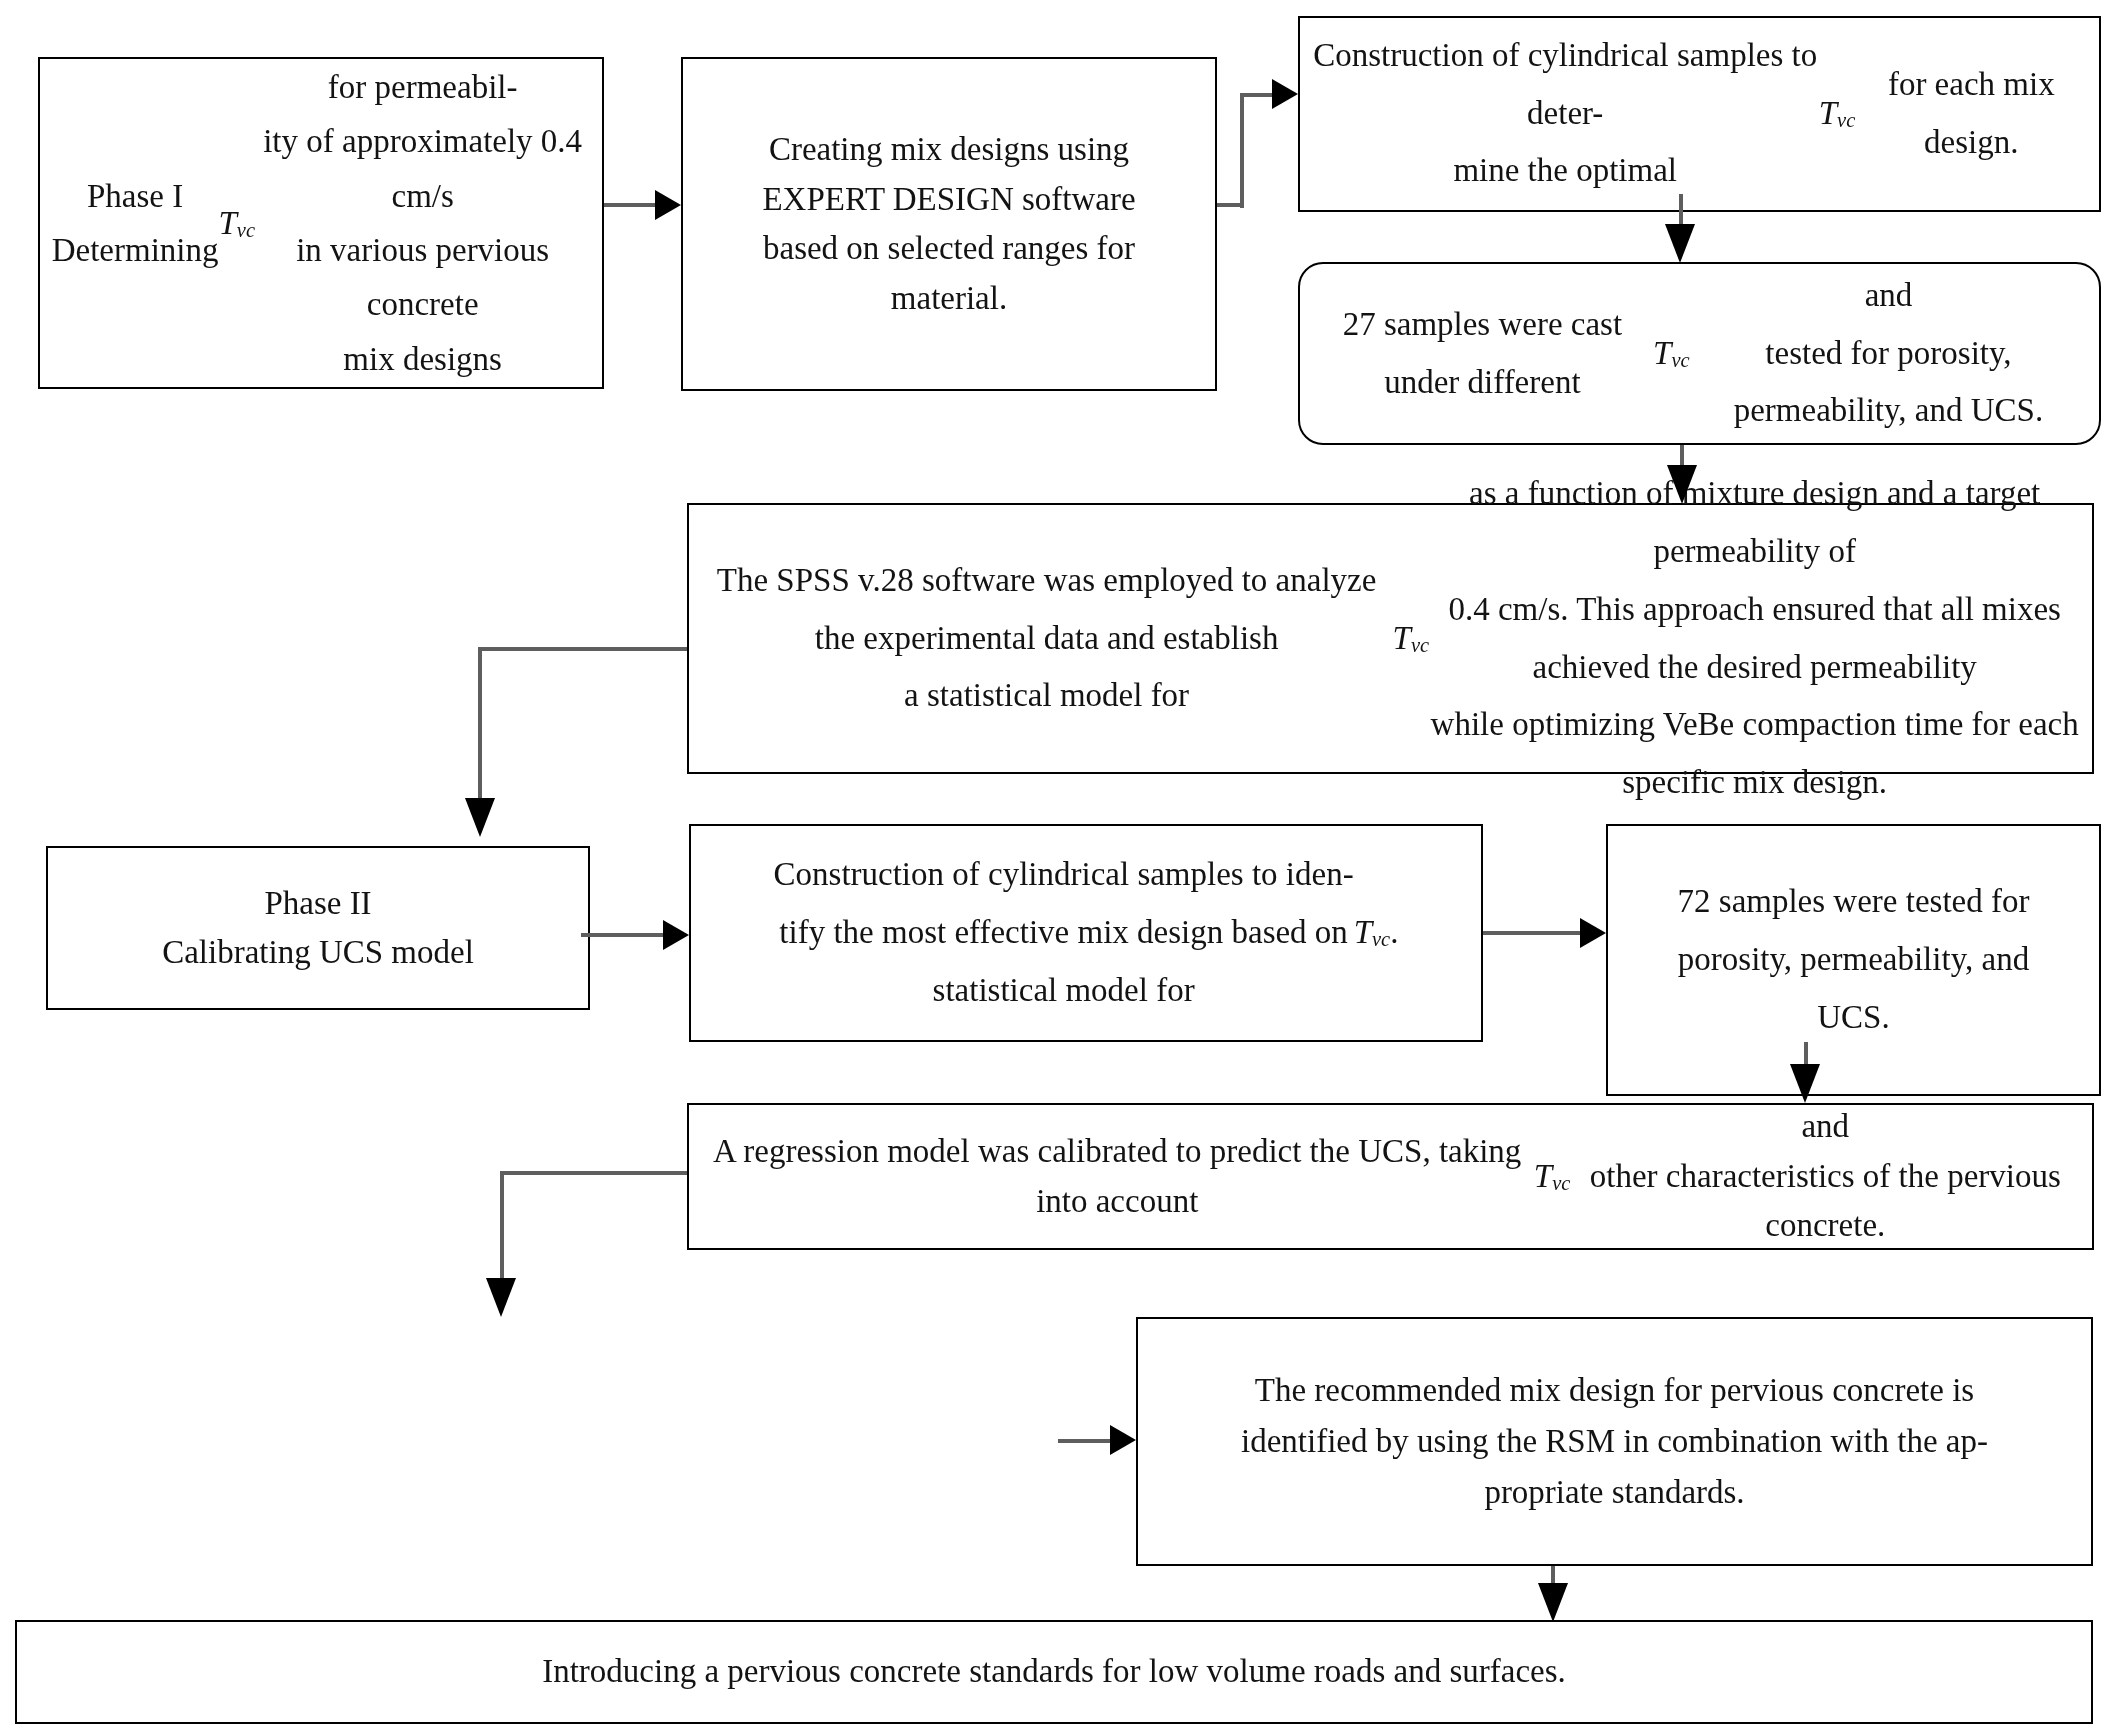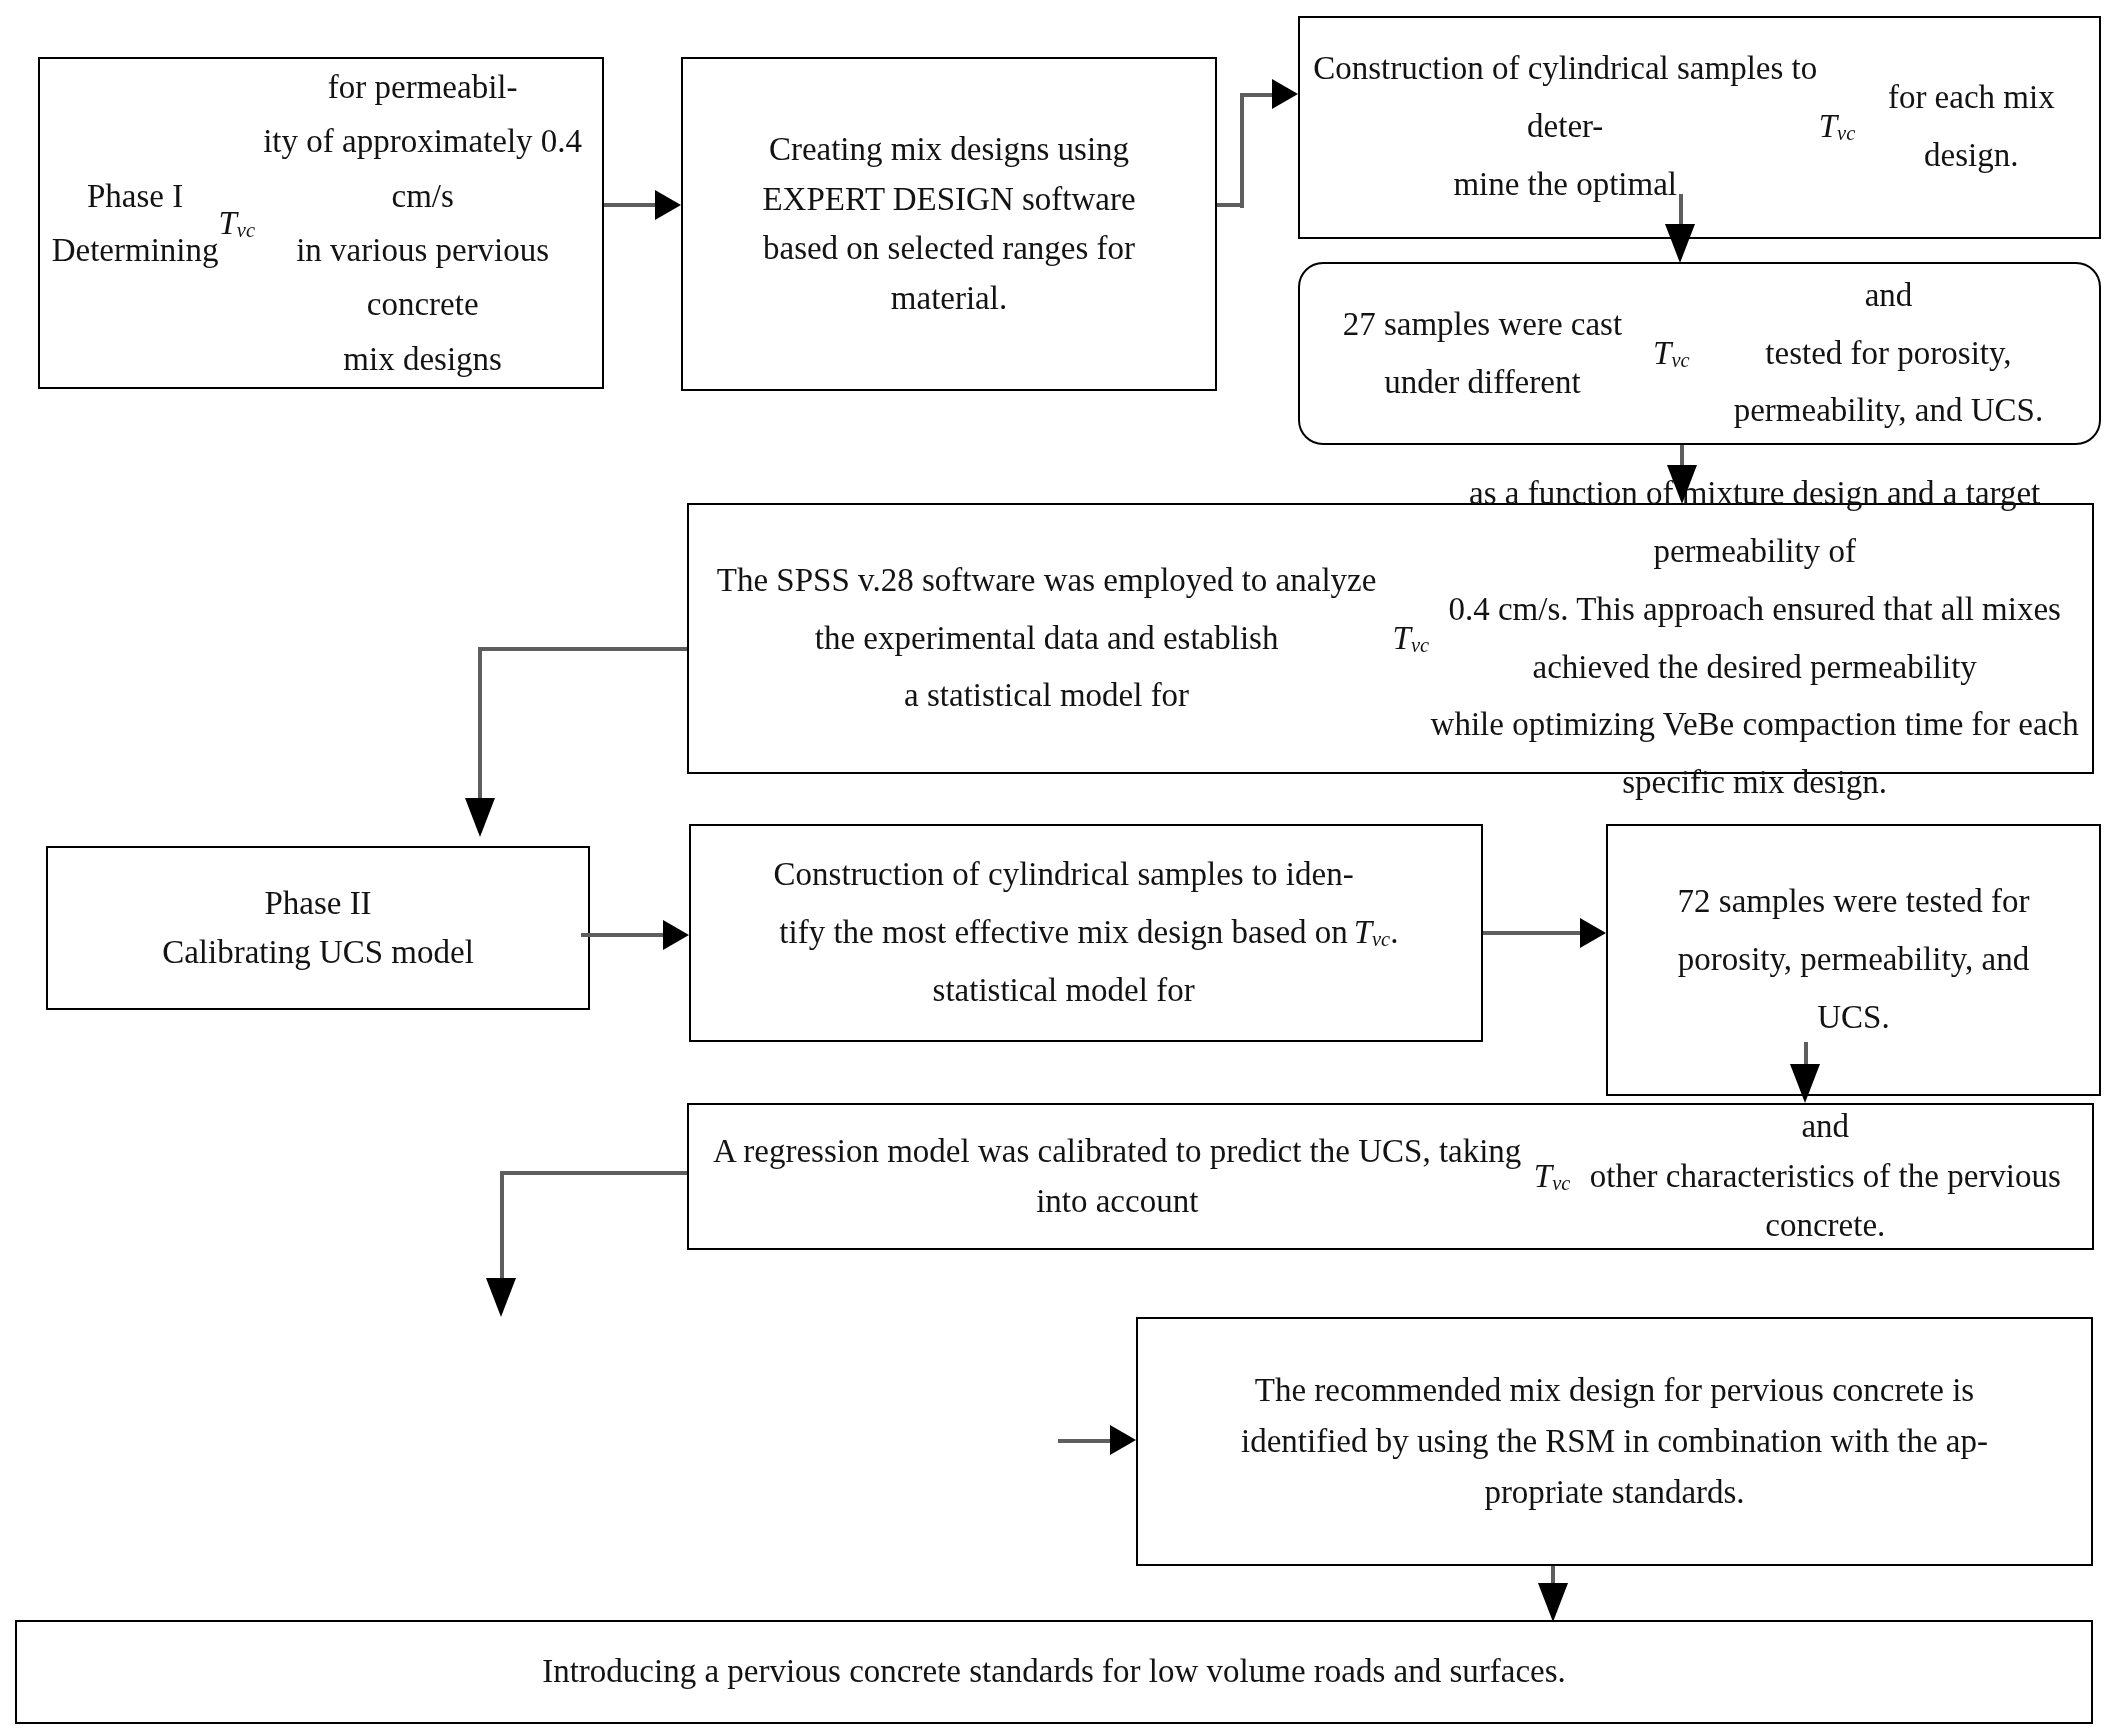--- a/index.html
+++ b/index.html
@@ -62,21 +62,21 @@
 </head>
 <body>
 
 <div id="canvas">
 
   
   <div class="box lh-165" style="left:38px;top:57px;width:566px;height:332px;">Phase I<br>Determining <i>T<sub>vc</sub></i> for permeabil-<br>ity of approximately 0.4 cm/s<br>in various pervious concrete<br>mix designs</div>
 
   <div class="box lh-15" style="left:681px;top:57px;width:536px;height:334px;">Creating mix designs using<br>EXPERT DESIGN software<br>based on selected ranges for<br>material.</div>
 
-  <div class="box" style="left:1298px;top:15.6px;width:803px;height:223px;font-family:Liberation Serif, serif;">Construction of cylindrical samples to deter-<br>mine the optimal <i>T<sub>vc</sub></i> for each mix design.</div>
+  <div class="box" style="left:1298px;top:15.6px;width:803px;height:196px;font-family:Liberation Serif, serif;">Construction of cylindrical samples to deter-<br>mine the optimal <i>T<sub>vc</sub></i> for each mix design.</div>
 
   <div class="box" style="left:1298px;top:262px;width:803px;height:183px;border-radius:25px;">27 samples were cast under different <i>T<sub>vc</sub></i> and<br>tested for porosity, permeability, and UCS.</div>
 
   <div class="box" style="left:687px;top:503px;width:1407px;height:271px;">The SPSS v.28 software was employed to analyze the experimental data and establish<br>a statistical model for <i>T<sub>vc</sub></i> as a function of mixture design and a target permeability of<br>0.4 cm/s. This approach ensured that all mixes achieved the desired permeability<br>while optimizing VeBe compaction time for each specific mix design.</div>
 
   <div class="box lh-15" style="left:46px;top:838px;width:544px;height:164px;margin-top:8px;">Phase II<br>Calibrating UCS model</div>
 
   <div class="box" style="left:689px;top:824px;width:794px;height:218px;">Construction of cylindrical samples to iden-<br>tify the most effective mix design based on<br>statistical model for <i>T<sub>vc</sub></i>.</div>
 
   <div class="box" style="left:1606px;top:824px;width:495px;height:272px;">72 samples were tested for<br>porosity, permeability, and<br>UCS.</div>

